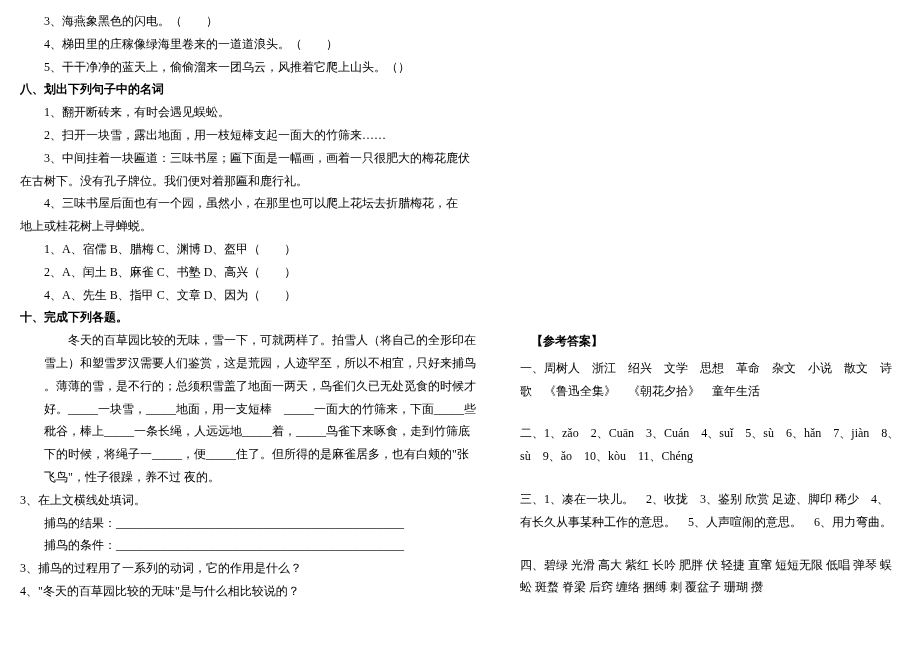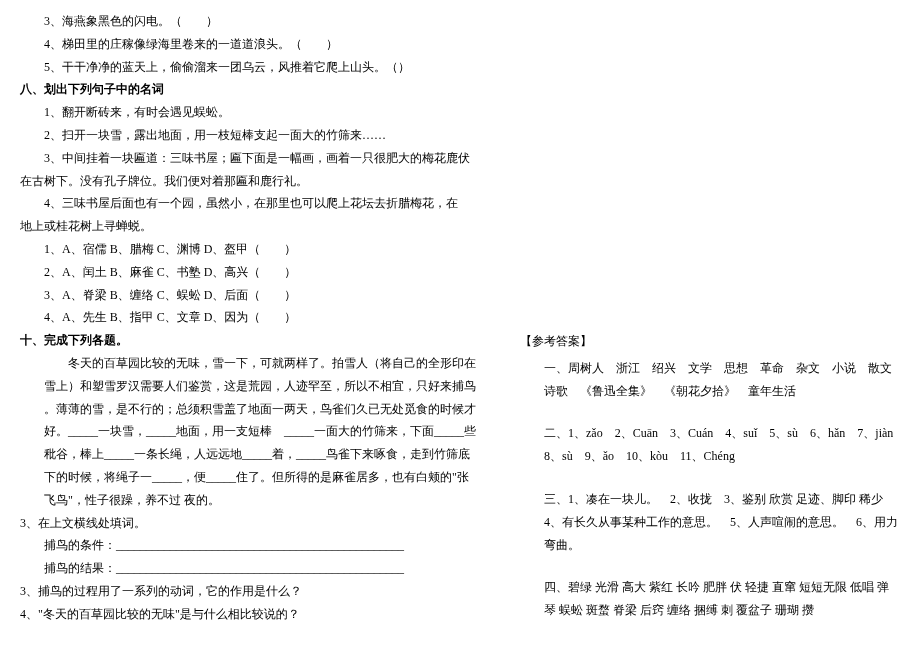--- a/index.html
+++ b/index.html
@@ -29,25 +29,25 @@
     .indent-1 {
       padding-left: 2em;
     }
     .heading {
       font-weight: bold;
     }
     .line {
       white-space: normal;
     }
     .ans-heading {
-      font-weight: normal;
+      font-weight: bold;
+      margin-left: 11px;
     }
     .ans-line {
       margin-top: 4px;
-      margin-left: 24px;
     }
     .gap {
       height: 16px;
     }
   </style>
 </head>
 <body>
 
 <div class="col-left">
   <div class="indent-1 line">3、海燕象黑色的闪电。（　　）</div>
@@ -57,29 +57,28 @@
   <div class="heading line">八、划出下列句子中的名词</div>
   <div class="indent-1 line">1、翻开断砖来，有时会遇见蜈蚣。</div>
   <div class="indent-1 line">2、扫开一块雪，露出地面，用一枝短棒支起一面大的竹筛来……</div>
   <div class="indent-1 line">3、中间挂着一块匾道：三味书屋；匾下面是一幅画，画着一只很肥大的梅花鹿伏</div>
   <div class="line">在古树下。没有孔子牌位。我们便对着那匾和鹿行礼。</div>
   <div class="indent-1 line">4、三味书屋后面也有一个园，虽然小，在那里也可以爬上花坛去折腊梅花，在</div>
   <div class="line">地上或桂花树上寻蝉蜕。</div>
 
   <div class="indent-1 line">1、A、宿儒  B、腊梅  C、渊博  D、盔甲（　　）</div>
   <div class="indent-1 line">2、A、闰土  B、麻雀  C、书塾  D、高兴（　　）</div>
-  <div class="indent-1 line">3、A、脊梁  B、缠络  C、蜈蚣  D、后面（　　）</div>
   <div class="indent-1 line">4、A、先生  B、指甲  C、文章  D、因为（　　）</div>
 
   <div class="heading line">十、完成下列各题。</div>
   <div class="indent-1 line">　　冬天的百草园比较的无味，雪一下，可就两样了。拍雪人（将自己的全形印在 雪上）和塑雪罗汉需要人们鉴赏，这是荒园，人迹罕至，所以不相宜，只好来捕鸟 。薄薄的雪，是不行的；总须积雪盖了地面一两天，鸟雀们久已无处觅食的时候才好。_____一块雪，_____地面，用一支短棒　_____一面大的竹筛来，下面_____些 秕谷，棒上_____一条长绳，人远远地_____着，_____鸟雀下来啄食，走到竹筛底下的时候，将绳子一_____，便_____住了。但所得的是麻雀居多，也有白颊的"张飞鸟"，性子很躁，养不过 夜的。</div>
 
   <div class="line">3、在上文横线处填词。</div>
+  <div class="indent-1 line">捕鸟的结果：________________________________________________</div>
   <div class="indent-1 line">捕鸟的条件：________________________________________________</div>
-  <div class="indent-1 line">捕鸟的结果：________________________________________________</div>
   <div class="line">3、捕鸟的过程用了一系列的动词，它的作用是什么？</div>
   <div class="line">4、"冬天的百草园比较的无味"是与什么相比较说的？</div>
 
 </div>
 
 <div class="col-right">
   <div class="ans-heading line">【参考答案】</div>
   <div class="ans-line line">一、周树人　浙江　绍兴　文学　思想　革命　杂文　小说　散文　诗歌　《鲁迅全集》　《朝花夕拾》　童年生活</div>
   <div class="gap"></div>
   <div class="ans-line line">二、1、zǎo　2、Cuān　3、Cuán　4、suǐ　5、sù　6、hǎn　7、jiàn　8、sù　9、ǎo　10、kòu　11、Chéng</div>

